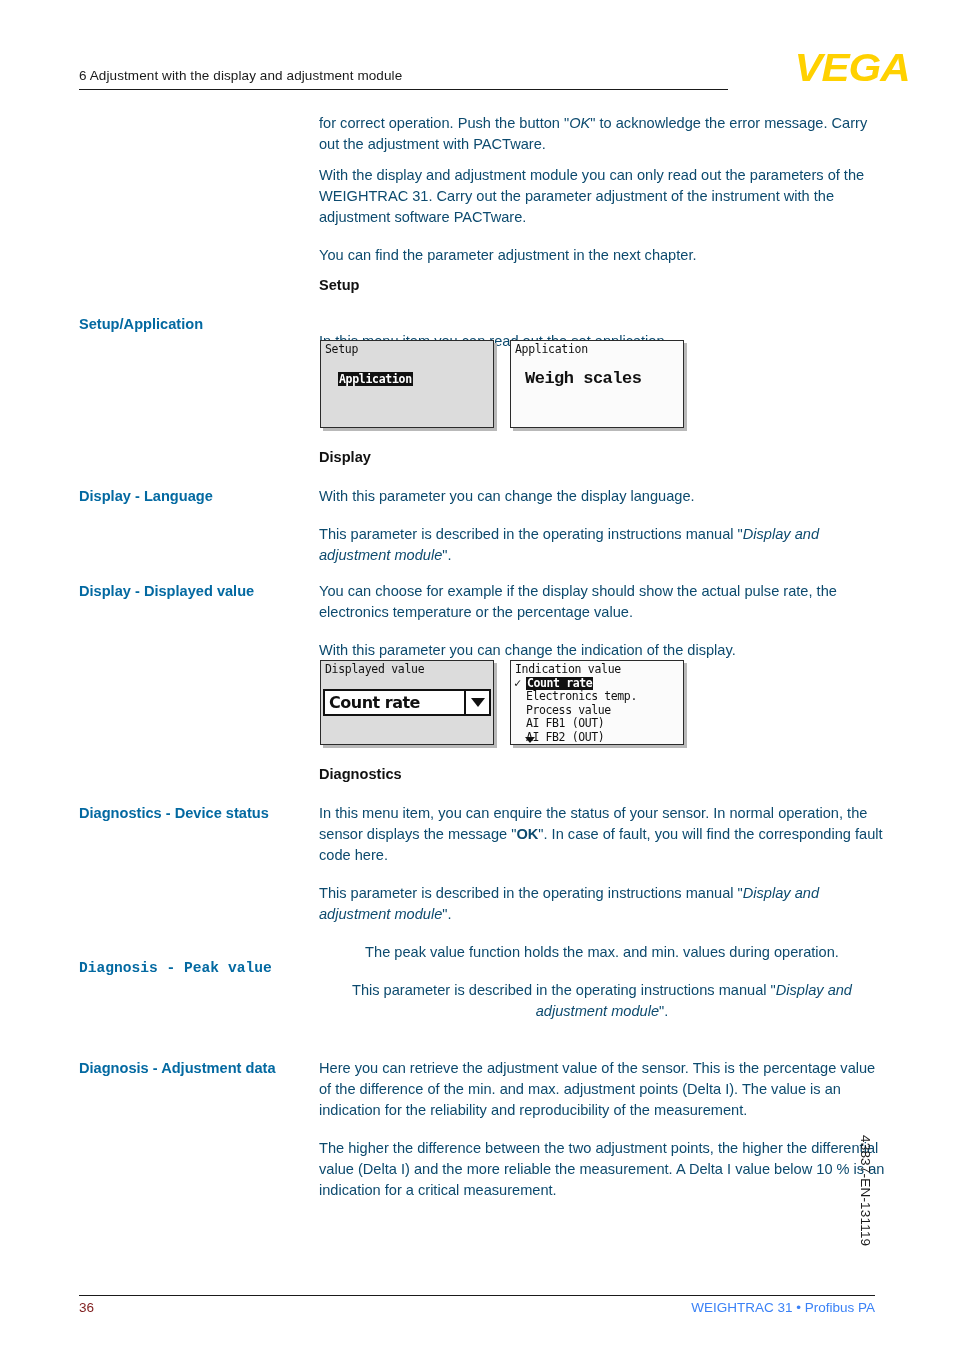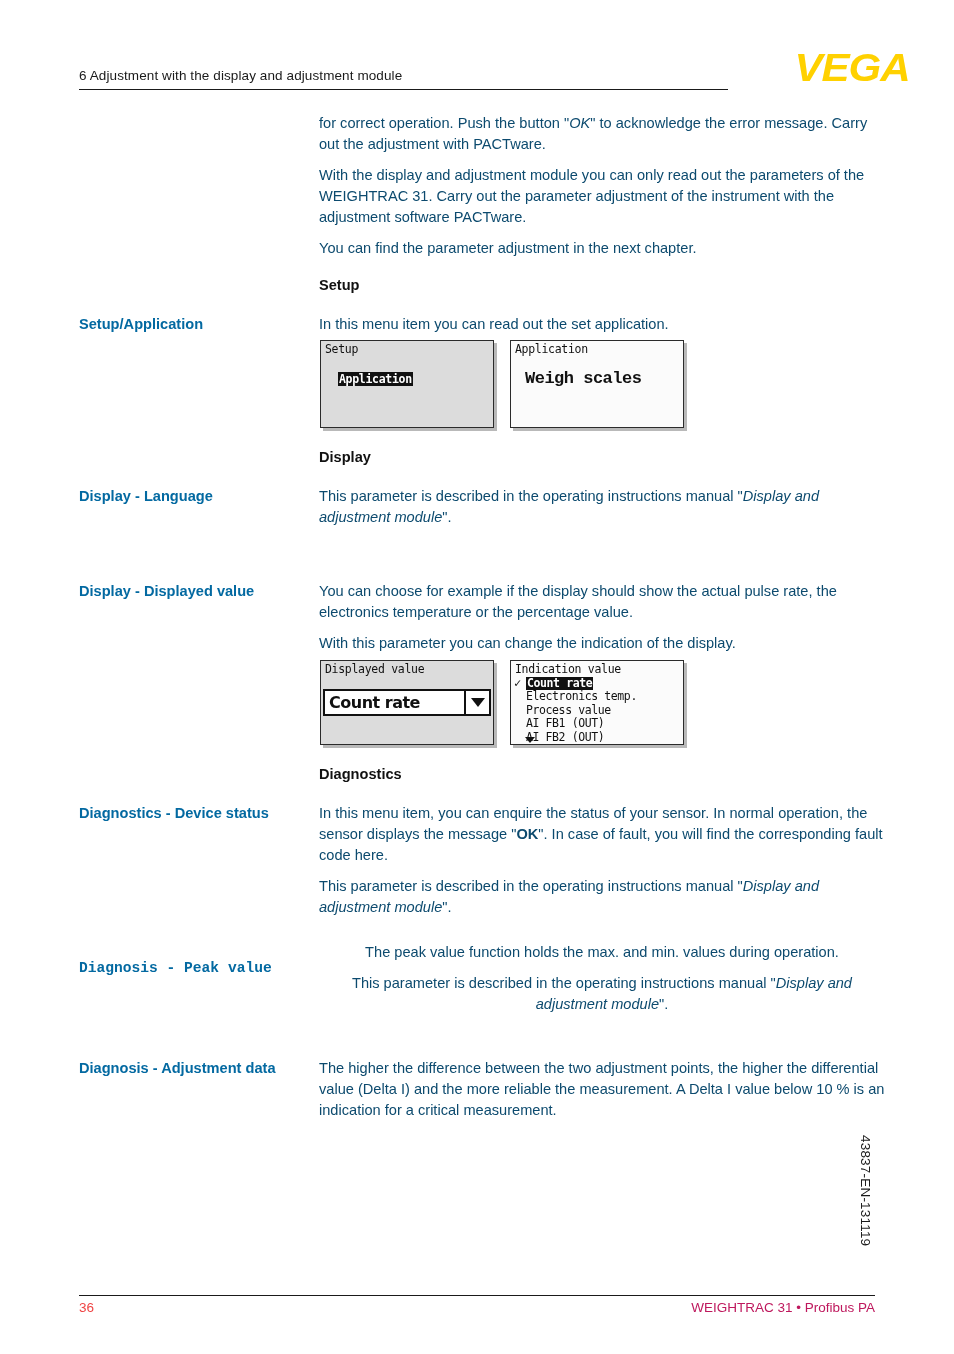--- a/index.html
+++ b/index.html
@@ -61,21 +61,21 @@
     position: absolute;
     left: 319px;
     width: 566px;
     font-size: 14.6px;
     line-height: 21px;
     color: #0c4a6e;
   }
   .body-col p {
     margin: 0 0 10px 0;
   }
-  .body-col p:last-child { margin-bottom: 0; }
+  .body-col p:last-child { margin-bottom: 0; margin-top: 17px; }
   .section-head {
     position: absolute;
     left: 319px;
     width: 566px;
     font-size: 14.6px;
     font-weight: bold;
     color: #111;
   }
   i { font-style: italic; }
   b { font-weight: bold; }
@@ -206,28 +206,28 @@
     top: 1295px;
     width: 796px;
     height: 1px;
     background: #1a1a1a;
   }
   #footer-page {
     position: absolute;
     left: 79px;
     top: 1300px;
     font-size: 13.5px;
-    color: #ef4444;
+    color: #7f1d1d;
   }
   #footer-doc {
     position: absolute;
     right: 79px;
     top: 1300px;
     font-size: 13.5px;
-    color: #be185d;
+    color: #3b82f6;
     white-space: nowrap;
   }
   #side-code {
     position: absolute;
     left: 873px;
     top: 1135px;
     font-size: 13.5px;
     color: #1a1a1a;
     white-space: nowrap;
     transform: rotate(90deg);
@@ -261,20 +261,21 @@
 
 <div class="lcd lcd-white" style="left:510px; top:340px; width:174px; height:88px;">
   <div class="lcd-title">Application</div>
   <div class="lcd-big" style="left:14px; top:28px;">Weigh scales</div>
 </div>
 
 <div class="section-head" style="top:449px;">Display</div>
 
 <div class="margin-label" style="top:486px;">Display - Language</div>
 <div class="body-col" style="top:486px;">
+  <p>With this parameter you can change the display language.</p>
   <p><span>This parameter is described in the operating instructions manual "</span><i>Display and adjustment module</i><span>".</span></p>
 </div>
 
 <div class="margin-label" style="top:581px;">Display - Displayed value</div>
 <div class="body-col" style="top:581px;">
   <p>You can choose for example if the display should show the actual pulse rate, the electronics temperature or the percentage value.</p>
   <p>With this parameter you can change the indication of the display.</p>
 </div>
 
 <div class="lcd lcd-gray" style="left:320px; top:660px; width:174px; height:85px;">
@@ -323,19 +324,20 @@
 </div>
 
 <div class="margin-label" style="top:958px;font-family:Liberation Mono, monospace;">Diagnosis - Peak value</div>
 <div class="body-col" style="top:942px;text-align:center;">
   <p>The peak value function holds the max. and min. values during operation.</p>
   <p><span>This parameter is described in the operating instructions manual "</span><i>Display and adjustment module</i><span>".</span></p>
 </div>
 
 <div class="margin-label" style="top:1058px;">Diagnosis - Adjustment data</div>
 <div class="body-col" style="top:1058px;">
+  <p>Here you can retrieve the adjustment value of the sensor. This is the percentage value of the difference of the min. and max. adjustment points (Delta I). The value is an indication for the reliability and reproducibility of the measurement.</p>
   <p>The higher the difference between the two adjustment points, the higher the differential value (Delta I) and the more reliable the measurement. A Delta I value below 10 % is an indication for a critical measurement.</p>
 </div>
 
 <div id="side-code">43837-EN-131119</div>
 <div id="footer-rule"></div>
 <div id="footer-page">36</div>
 <div id="footer-doc">WEIGHTRAC 31 • Profibus PA</div>
 
 </body></html>

